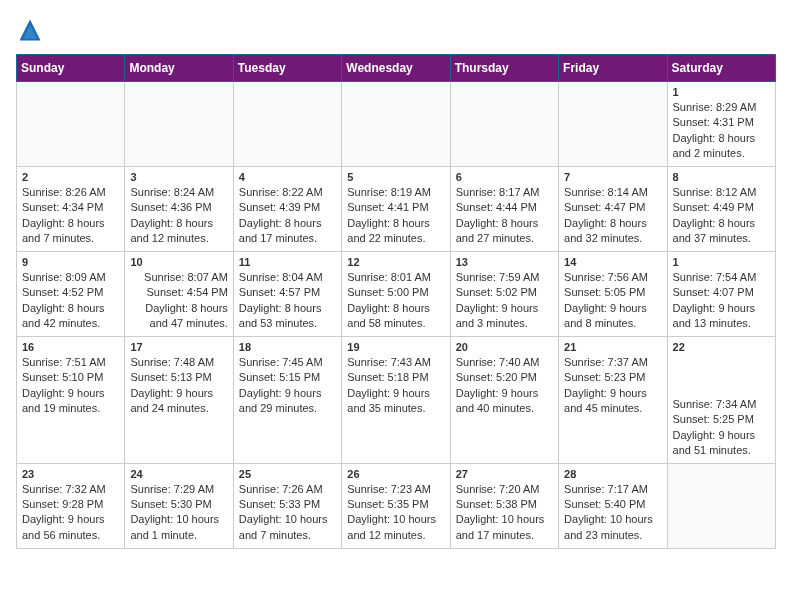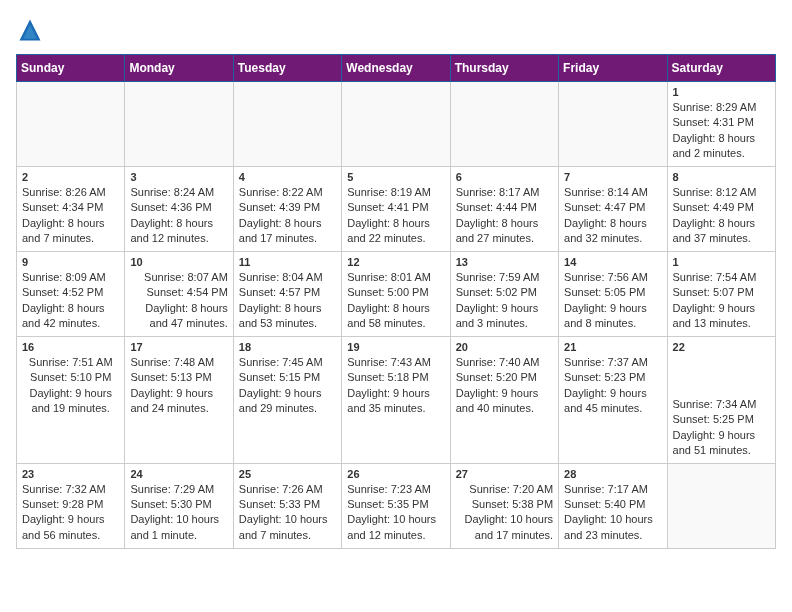--- a/index.html
+++ b/index.html
@@ -209,28 +209,28 @@
         </td>
         <td>
           <span class="day-num">14</span>
           <div class="day-info" style="white-space: pre-wrap;">Sunrise: 7:56 AM
 Sunset: 5:05 PM
 Daylight: 9 hours and 8 minutes.</div>
         </td>
         <td>
           <span class="day-num">1</span>
           <div class="day-info" style="white-space: pre-wrap;">Sunrise: 7:54 AM
-Sunset: 5:07 PM
+Sunset: 4:07 PM
 Daylight: 9 hours and 13 minutes.</div>
         </td>
       </tr>
       <tr class="week-row">
         <td>
           <span class="day-num">16</span>
-          <div class="day-info" style="white-space: pre-wrap; text-align: center;">Sunrise: 7:51 AM
+          <div class="day-info" style="white-space: pre-wrap;">Sunrise: 7:51 AM
 Sunset: 5:10 PM
 Daylight: 9 hours and 19 minutes.</div>
         </td>
         <td>
           <span class="day-num">17</span>
           <div class="day-info" style="white-space: pre-wrap;">Sunrise: 7:48 AM
 Sunset: 5:13 PM
 Daylight: 9 hours and 24 minutes.</div>
         </td>
         <td>
@@ -284,21 +284,21 @@
 Daylight: 10 hours and 7 minutes.</div>
         </td>
         <td>
           <span class="day-num">26</span>
           <div class="day-info" style="white-space: pre-wrap;">Sunrise: 7:23 AM
 Sunset: 5:35 PM
 Daylight: 10 hours and 12 minutes.</div>
         </td>
         <td>
           <span class="day-num">27</span>
-          <div class="day-info" style="white-space: pre-wrap; text-align: right;">Sunrise: 7:20 AM
+          <div class="day-info" style="white-space: pre-wrap;">Sunrise: 7:20 AM
 Sunset: 5:38 PM
 Daylight: 10 hours and 17 minutes.</div>
         </td>
         <td>
           <span class="day-num">28</span>
           <div class="day-info" style="white-space: pre-wrap;">Sunrise: 7:17 AM
 Sunset: 5:40 PM
 Daylight: 10 hours and 23 minutes.</div>
         </td>
         <td class="empty"></td>

